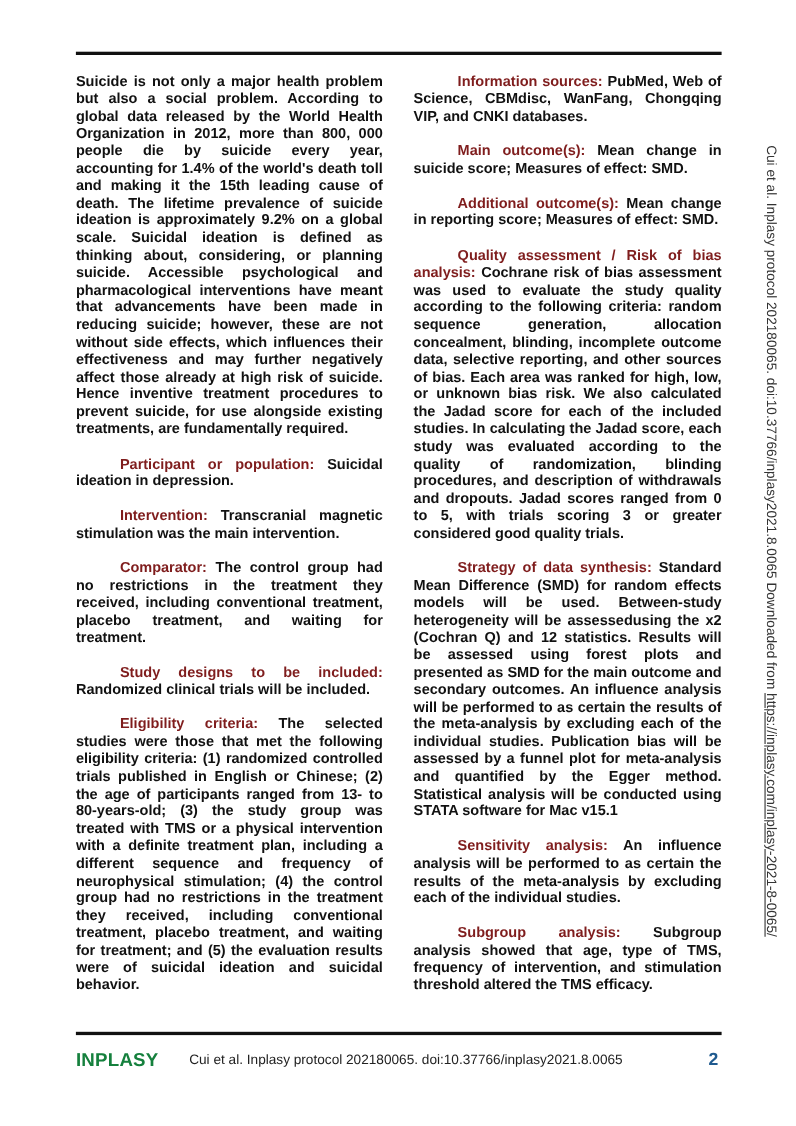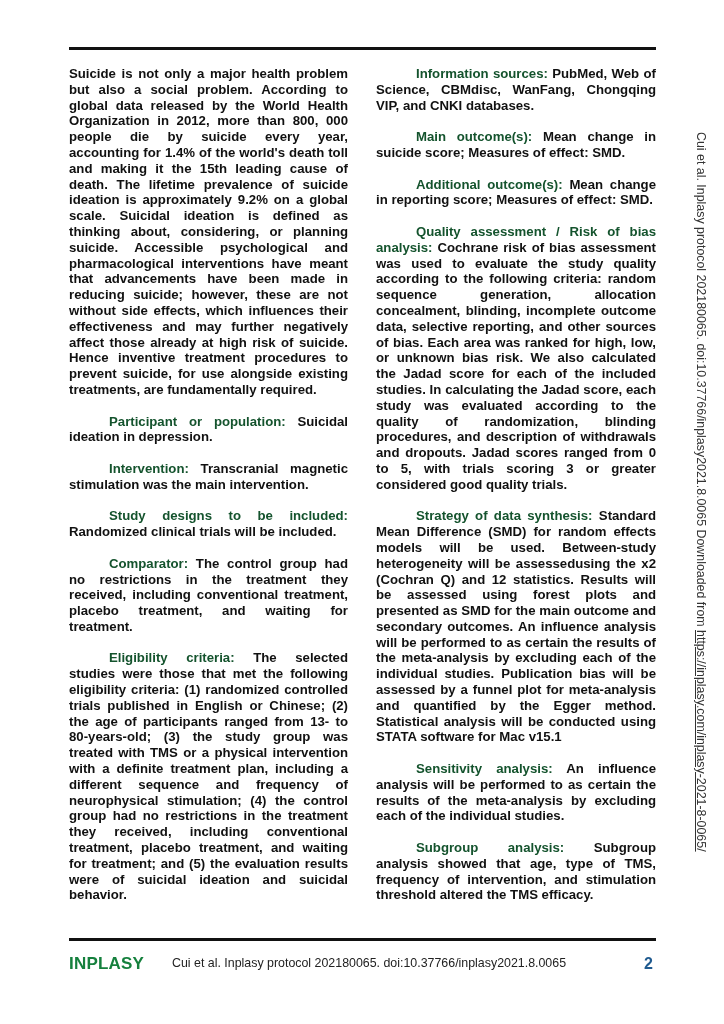--- a/index.html
+++ b/index.html
@@ -6,42 +6,42 @@
   body { width:724px; height:1024px; position:relative; overflow:hidden;
          font-family:"Liberation Sans", sans-serif; color:#111; }
   .rule { position:absolute; left:69px; width:587px; height:3px; background:#111; }
   .rule.top { top:47px; }
   .rule.bottom { top:938px; }
   .col { position:absolute; top:66px; font-weight:bold; font-size:13.2px; line-height:15.8px;
          text-align:justify; }
   .col.left { left:69px; width:279px; }
   .col.right { left:376px; width:280px; top:66px; }
   .col p { margin:0 0 15.8px 0; }
-  .lbl { color:#14532d;padding-left:40px; }
+  .lbl { color:#7f1d1d;padding-left:40px; }
   .heading { color:#1f5a8f; margin:0 0 15.8px 0; }
   .footer-brand { position:absolute; left:69px; top:954px; font-weight:bold; font-size:17px;
                   color:#15803d; letter-spacing:0.2px; }
   .footer-cite { position:absolute; left:172px; top:956px; font-size:12.4px; color:#222; }
   .footer-page { position:absolute; left:644px; top:955px; font-weight:bold; font-size:16px; color:#1f5a8f; }
   .side { position:absolute; left:688px; top:132px; width:20px; height:780px; }
   .side-inner { position:absolute; left:0; top:0; transform-origin:0 0; transform:translate(20px,0) rotate(90deg);
                 white-space:nowrap; font-size:12.4px; color:#333; }
   .side-inner .link { text-decoration:underline; }
 </style>
 </head>
 <body>
 
 <div class="rule top"></div>
 
 <div class="col left">
   <p>Suicide is not only a major health problem but also a social problem. According to global data released by the World Health Organization in 2012, more than 800, 000 people die by suicide every year, accounting for 1.4% of the world's death toll and making it the 15th leading cause of death. The lifetime prevalence of suicide ideation is approximately 9.2% on a global scale. Suicidal ideation is defined as thinking about, considering, or planning suicide. Accessible psychological and pharmacological interventions have meant that advancements have been made in reducing suicide; however, these are not without side effects, which influences their effectiveness and may further negatively affect those already at high risk of suicide. Hence inventive treatment procedures to prevent suicide, for use alongside existing treatments, are fundamentally required.</p>
   <p><span class="lbl">Participant or population:</span><span> Suicidal ideation in depression.</span></p>
   <p><span class="lbl">Intervention:</span><span> Transcranial magnetic stimulation was the main intervention.</span></p>
+  <p><span class="lbl">Comparator:</span><span> The control group had no restrictions in the treatment they received, including conventional treatment, placebo treatment, and waiting for treatment.</span></p>
   <p><span class="lbl">Study designs to be included:</span><span> Randomized clinical trials will be included.</span></p>
-  <p><span class="lbl">Comparator:</span><span> The control group had no restrictions in the treatment they received, including conventional treatment, placebo treatment, and waiting for treatment.</span></p>
   <p><span class="lbl">Eligibility criteria:</span><span> The selected studies were those that met the following eligibility criteria: (1) randomized controlled trials published in English or Chinese; (2) the age of participants ranged from 13- to 80-years-old; (3) the study group was treated with TMS or a physical intervention with a definite treatment plan, including a different sequence and frequency of neurophysical stimulation; (4) the control group had no restrictions in the treatment they received, including conventional treatment, placebo treatment, and waiting for treatment; and (5) the evaluation results were of suicidal ideation and suicidal behavior.</span></p>
 </div>
 
 <div class="col right">
   <p><span class="lbl">Information sources:</span><span> PubMed, Web of Science, CBMdisc, WanFang, Chongqing VIP, and CNKI databases.</span></p>
   <p><span class="lbl">Main outcome(s):</span><span> Mean change in suicide score; Measures of effect: SMD.</span></p>
   <p><span class="lbl">Additional outcome(s):</span><span> Mean change in reporting score; Measures of effect: SMD.</span></p>
   <p><span class="lbl">Quality assessment / Risk of bias analysis:</span><span> Cochrane risk of bias assessment was used to evaluate the study quality according to the following criteria: random sequence generation, allocation concealment, blinding, incomplete outcome data, selective reporting, and other sources of bias. Each area was ranked for high, low, or unknown bias risk. We also calculated the Jadad score for each of the included studies. In calculating the Jadad score, each study was evaluated according to the quality of randomization, blinding procedures, and description of withdrawals and dropouts. Jadad scores ranged from 0 to 5, with trials scoring 3 or greater considered good quality trials.</span></p>
   <p><span class="lbl">Strategy of data synthesis:</span><span> Standard Mean Difference (SMD) for random effects models will be used. Between-study heterogeneity will be assessedusing the x2 (Cochran Q) and 12 statistics. Results will be assessed using forest plots and presented as SMD for the main outcome and secondary outcomes. An influence analysis will be performed to as certain the results of the meta-analysis by excluding each of the individual studies. Publication bias will be assessed by a funnel plot for meta-analysis and quantified by the Egger method. Statistical analysis will be conducted using STATA software for Mac v15.1</span></p>
   <p><span class="lbl">Sensitivity analysis:</span><span> An influence analysis will be performed to as certain the results of the meta-analysis by excluding each of the individual studies.</span></p>

